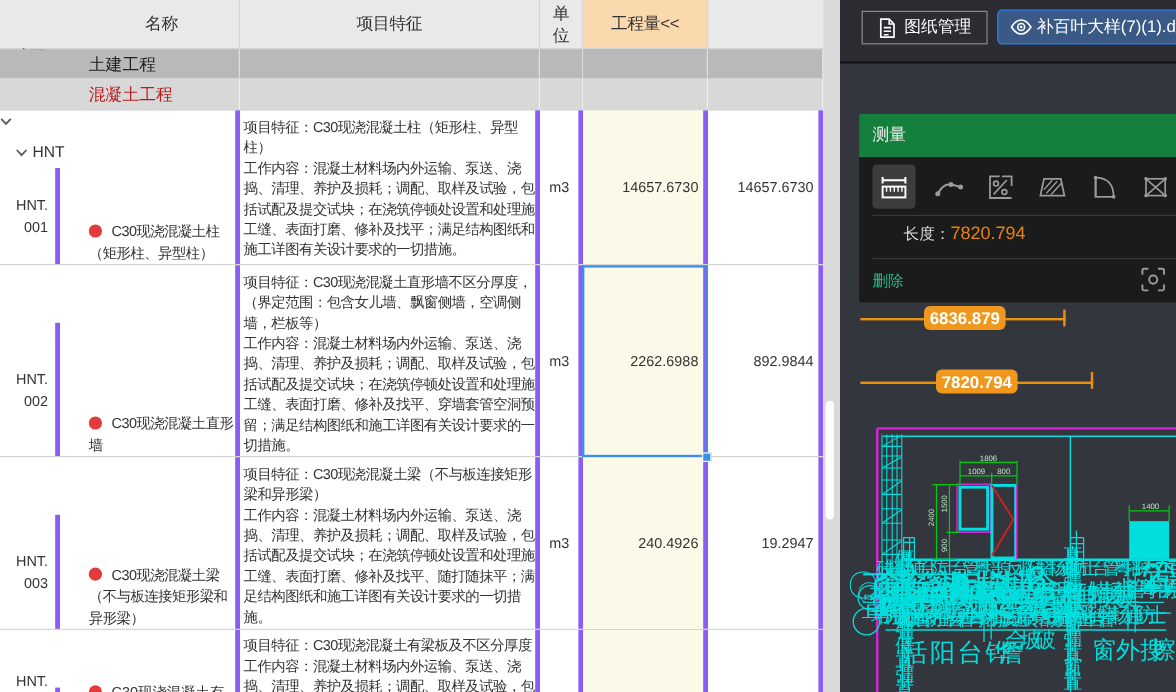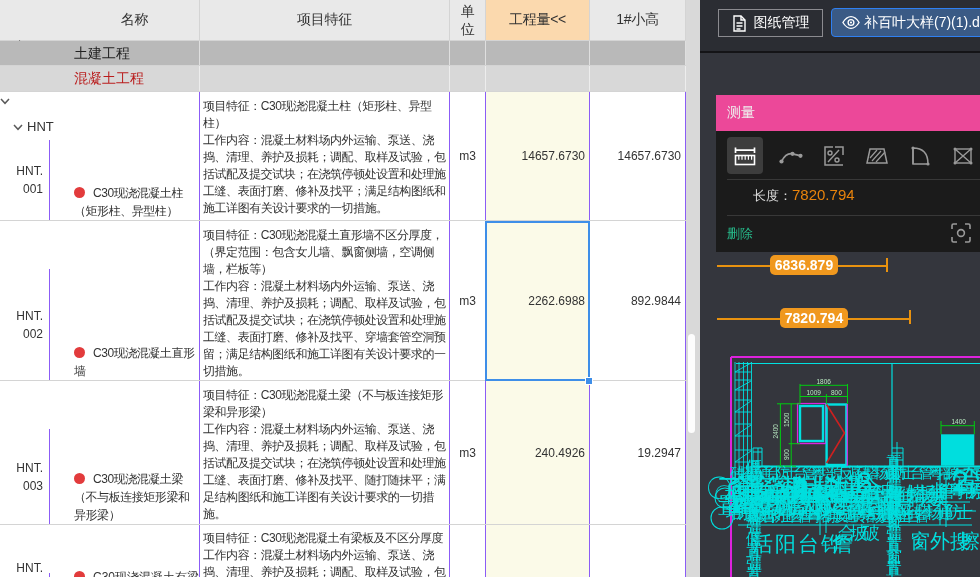--- a/index.html
+++ b/index.html
@@ -4,21 +4,21 @@
 <style>
 * { margin:0; padding:0; box-sizing:border-box; }
 html,body { width:980px; height:577px; overflow:hidden; background:#fff;
   font-family:"Liberation Sans", sans-serif; }
 #stage { position:absolute; left:0; top:0; width:980px; height:577px; overflow:hidden; }
 .abs { position:absolute; }
 
 
 #tbl { position:absolute; left:0; top:0; width:686px; height:577px; font-size:12px; color:#333; }
 .row { position:absolute; left:0; width:686px; }
-.cell { position:absolute; top:0; bottom:0; border-right:1px solid #8b5cf6; }
+.cell { position:absolute; top:0; bottom:0; border-right:4px solid #8b5cf6; }
 .cell.c1 { left:0; width:50px;margin-top:48px; }
 .cell.c2 { left:70px; width:130px; }
 .cell.c3 { left:200px; width:250px; }
 .cell.c4 { left:450px; width:36px; }
 .cell.c5 { left:486px; width:104px; background:#fbfae8; }
 .cell.c6 { left:590px; width:96px; }
 .hdr { background:#e9e9e9; color:#333; font-size:14px; letter-spacing:-0.3px; }
 .hdr .cell { display:flex; align-items:center; justify-content:center; text-align:center;
   border-right:1px solid #d4d4d4; }
 .hdr .c5 { background:#fbd9ae; }
@@ -50,21 +50,21 @@
   border-bottom:2px solid #141417; }
 .btn1 { position:absolute; left:18px; top:9px; width:105px; height:28px; border:1px solid #8b8b90;
   border-radius:0; display:flex; align-items:center; justify-content:center; gap:7px;
   color:#fff; font-size:14px; }
 .btn2x { position:absolute; left:131px; top:8px; width:160px; height:29px; background:#3a5a85;
   border:1px solid #2f80f2; border-radius:4px; display:flex; align-items:center; padding-left:10px; gap:4px;
   color:#fff; font-size:14px; overflow:hidden; white-space:nowrap; }
 
 
 #mp { position:absolute; left:16px; top:95px; width:264px; height:157px; background:#1b1b1b; }
-#mph { position:absolute; left:0; top:0; width:264px; height:36px; background:#ec4899;
+#mph { position:absolute; left:0; top:0; width:264px; height:36px; background:#15803d;
   display:flex; align-items:center; padding-left:11px; font-size:14px; color:#eee; }
 .tool { position:absolute; top:42px; width:36px; height:37px; border-radius:4px;
   display:flex; align-items:center; justify-content:center; }
 .tool.sel { background:#3d3d3d; }
 #mpl1 { position:absolute; left:11px; right:0; top:84px; height:1px; background:#383838; }
 #mpl2 { position:absolute; left:11px; right:0; top:120px; height:1px; background:#383838; }
 #lenrow { position:absolute; left:11px; top:91px; font-size:13px; color:#ddd;margin-left:26px; }
 #lenval { color:#e8830c; font-size:15px; }
 #delrow { position:absolute; left:11px; top:130px; font-size:13px; color:#26b98a; }
 
@@ -80,21 +80,20 @@
 <div id="stage">
 
 <div id="tbl">
 
   <div class="row hdr bb" style="top:0; height:41px;">
     <div class="cell c1">编码</div>
     <div class="cell c2">名称</div>
     <div class="cell c3">项目特征</div>
     <div class="cell c4" style="line-height:18px;">单<br>位</div>
     <div class="cell c5">工程量&lt;&lt;</div>
-    <div class="cell c6">1#小高</div>
   </div>
 
   <div class="row grayA bb" style="top:41px; height:25px;">
     <div class="cell c1">
           <svg class="abs" style="left:0px;top:9px;" width="10" height="7" viewBox="0 0 10 7">
             <path d="M1 1 L5 5.3 L9 1" fill="none" stroke="#5a5a5a" stroke-width="1.5"></path>
           </svg>
         </div>
     <div class="cell c2">
           <div style="position:absolute;left:4px;top:4px;font-size:14px;color:#222;">土建工程</div>

